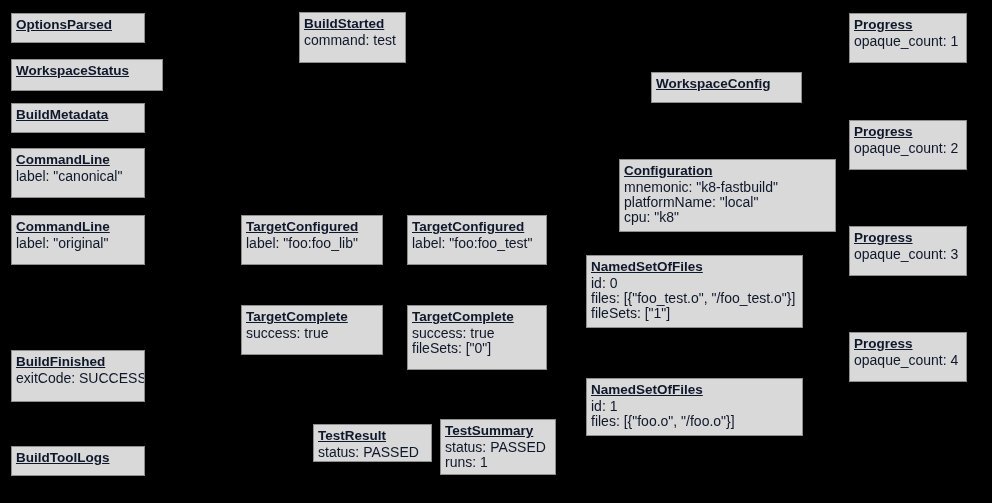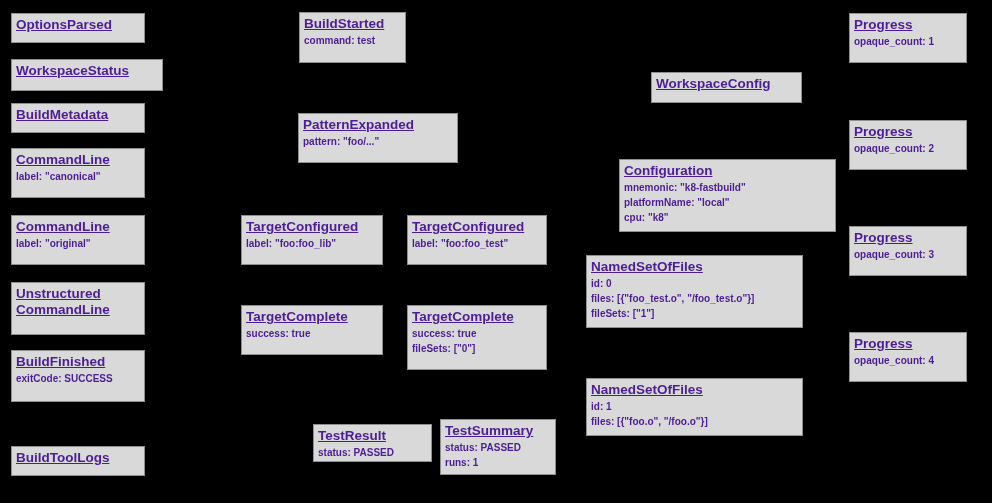--- a/index.html
+++ b/index.html
@@ -21,44 +21,44 @@
     width: 992px;
     height: 503px;
     background: #000000;
   }
   .node {
     position: absolute;
     background: #d9d9d9;
     border: 1px solid #8f8f8f;
     box-sizing: border-box;
     padding: 3px 20px 4px 4px;
-    color: #4c1d95;
+    color: #0f172a;
     overflow: hidden;
   }
   .node-title {
     font-weight: bold;
     font-size: 13.5px;
     line-height: 16px;
     text-decoration: underline;
     white-space: nowrap;
     display: block;
   }
   .node-title.wrap {
     white-space: normal;
   }
   .node-fields {
     display: block;
     margin-top: 1px;
   }
   .node-field {
     display: block;
-    font-size: 10px;
+    font-size: 14px;
     line-height: 15px;
     white-space: nowrap;
-    font-weight: bold;
+    font-weight: normal;
     text-decoration: none;
   }
 </style>
 </head>
 <body>
 
 <div id="canvas">
     <div class="node" style="left: 11px; top: 13px; width: 134px; height: 30px;">
       <span class="node-title">OptionsParsed</span>
     </div>
@@ -73,42 +73,33 @@
       <span class="node-fields">
         <span class="node-field">label: "canonical"</span>
       </span>
     </div>
     <div class="node" style="left: 11px; top: 215px; width: 134px; height: 50px;">
       <span class="node-title">CommandLine</span>
       <span class="node-fields">
         <span class="node-field">label: "original"</span>
       </span>
     </div>
-    <div class="node" style="left: 11px; top: 282px; width: 134px; height: 53px;">
-      <span class="node-title wrap">Unstructured CommandLine</span>
-    </div>
     <div class="node" style="left: 11px; top: 446px; width: 134px; height: 30px;">
       <span class="node-title">BuildToolLogs</span>
     </div>
     <div class="node" style="left: 11px; top: 350px; width: 134px; height: 52px;">
       <span class="node-title">BuildFinished</span>
       <span class="node-fields">
         <span class="node-field">exitCode: SUCCESS</span>
       </span>
     </div>
     <div class="node" style="left: 299px; top: 12px; width: 107px; height: 51px;">
       <span class="node-title">BuildStarted</span>
       <span class="node-fields">
         <span class="node-field">command: test</span>
-      </span>
-    </div>
-    <div class="node" style="left: 298px; top: 113px; width: 160px; height: 50px;">
-      <span class="node-title">PatternExpanded</span>
-      <span class="node-fields">
-        <span class="node-field">pattern: "foo/..."</span>
       </span>
     </div>
     <div class="node" style="left: 241px; top: 215px; width: 142px; height: 50px;">
       <span class="node-title">TargetConfigured</span>
       <span class="node-fields">
         <span class="node-field">label: "foo:foo_lib"</span>
       </span>
     </div>
     <div class="node" style="left: 407px; top: 215px; width: 140px; height: 50px;">
       <span class="node-title">TargetConfigured</span>

